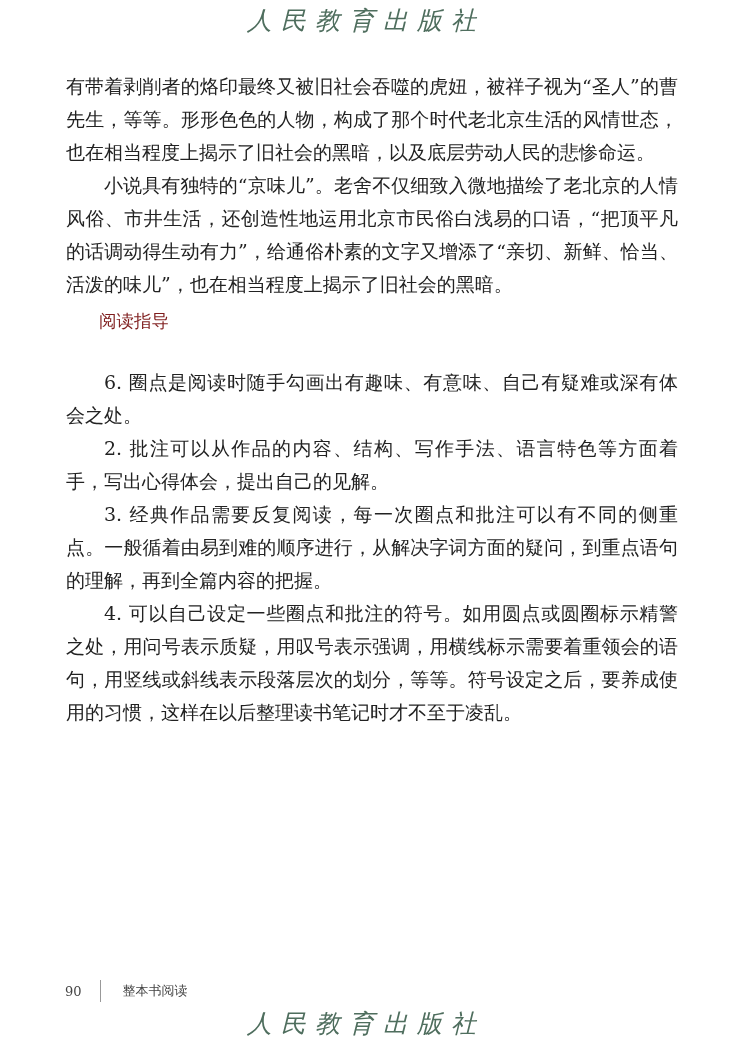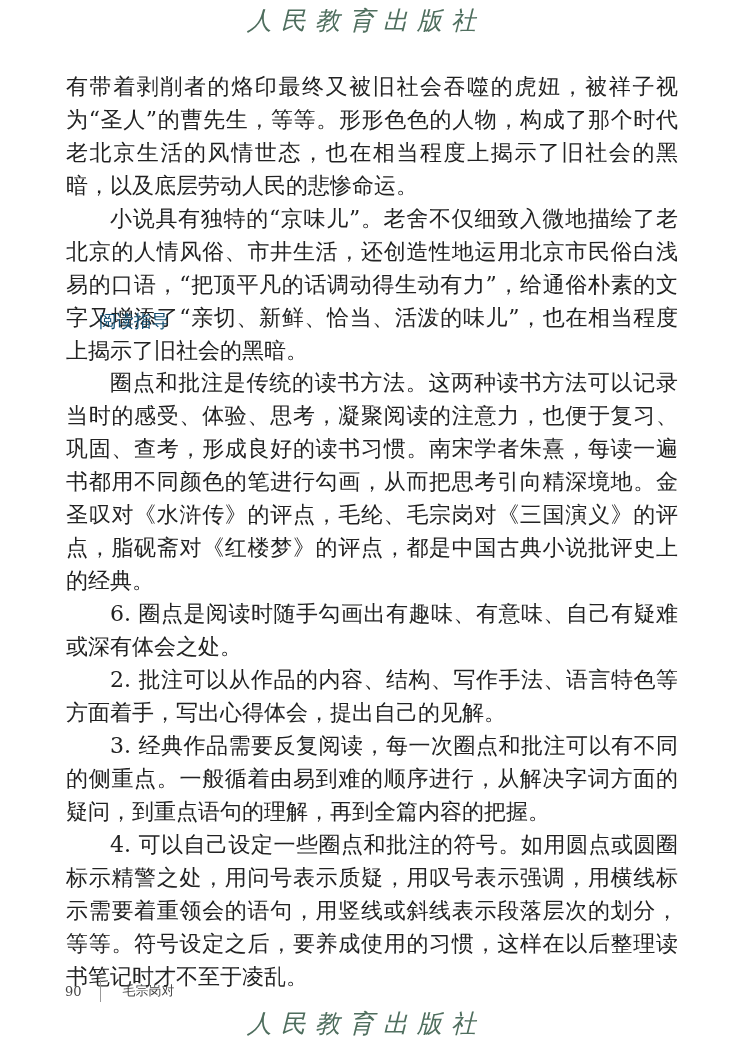--- a/index.html
+++ b/index.html
@@ -4,49 +4,48 @@
 <style>
   html, body { margin: 0; padding: 0; background: #ffffff; }
   body { width: 739px; height: 1044px; position: relative; overflow: hidden;
          font-family: "DejaVu Serif", "Liberation Serif", serif; color: #222; }
   .brand { position: absolute; left: 0; width: 732px; text-align: center;
            font-family: "DejaVu Serif", serif; font-style: italic; font-size: 25px;
            color: #4f6e5e; letter-spacing: 9px; }
   .brand.top { top: 4px; }
   .brand.bottom { top: 1007px; }
   .content { position: absolute; left: 66px; top: 70px; width: 612px; }
-  p { margin: 0; font-size: 22px; line-height: 33px; text-align: justify;
+  p { margin: 0; font-size: 19px; line-height: 33px; text-align: justify;
       text-justify: inter-character; }
   p.indent { text-indent: 2em; }
   .section-title { position: absolute; left: 99px; top: 309px; font-size: 17.5px;
-                   color: #0c4a6e; font-family: "DejaVu Sans", sans-serif; }
+                   color: #7f1d1d; font-family: "DejaVu Sans", sans-serif; }
   .block2 { position: absolute; left: 66px; top: 366px; width: 612px; }
   .footer { position: absolute; left: 65px; top: 980px; font-size: 13px; color: #444;
             display: flex; align-items: center; }
   .footer .divider { width: 1px; height: 22px; background: #999; margin: 0 22px 0 18px; }
 </style>
 </head>
 <body>
 
 <div class="brand top">人民教育出版社</div>
 
 <div class="content">
   <p>有带着剥削者的烙印最终又被旧社会吞噬的虎妞，被祥子视为“圣人”的曹先生，等等。形形色色的人物，构成了那个时代老北京生活的风情世态，也在相当程度上揭示了旧社会的黑暗，以及底层劳动人民的悲惨命运。</p>
   <p class="indent">小说具有独特的“京味儿”。老舍不仅细致入微地描绘了老北京的人情风俗、市井生活，还创造性地运用北京市民俗白浅易的口语，“把顶平凡的话调动得生动有力”，给通俗朴素的文字又增添了“亲切、新鲜、恰当、活泼的味儿”，也在相当程度上揭示了旧社会的黑暗。</p>
 </div>
 
 <div class="section-title">阅读指导</div>
 
 <div class="block2">
-  <p class="indent">圈点和批注是传统的读书方法。这两种读书方法可以记录当时的感受、体验、思考，凝聚阅读的注意力，也便于复习、巩固、查考，形成良好的读书习惯。南宋学者朱熹，每读一遍书都用不同颜色的笔进行勾画，从而把思考引向精深境地。金圣叹对《水浒传》的评点，毛纶、毛宗岗对《三国演义》的评点，脂砚斋对《红楼梦》的评点，都是中国古典小说批评史上的经典。</p>
   <p class="indent">6. 圈点是阅读时随手勾画出有趣味、有意味、自己有疑难或深有体会之处。</p>
   <p class="indent">2. 批注可以从作品的内容、结构、写作手法、语言特色等方面着手，写出心得体会，提出自己的见解。</p>
   <p class="indent">3. 经典作品需要反复阅读，每一次圈点和批注可以有不同的侧重点。一般循着由易到难的顺序进行，从解决字词方面的疑问，到重点语句的理解，再到全篇内容的把握。</p>
   <p class="indent">4. 可以自己设定一些圈点和批注的符号。如用圆点或圆圈标示精警之处，用问号表示质疑，用叹号表示强调，用横线标示需要着重领会的语句，用竖线或斜线表示段落层次的划分，等等。符号设定之后，要养成使用的习惯，这样在以后整理读书笔记时才不至于凌乱。</p>
 </div>
 
 <div class="footer">
   <span>90</span>
   <span class="divider"></span>
-  <span>毛宗岗对</span>
+  <span>整本书阅读</span>
 </div>
 
 <div class="brand bottom">人民教育出版社</div>
 
 </body></html>

